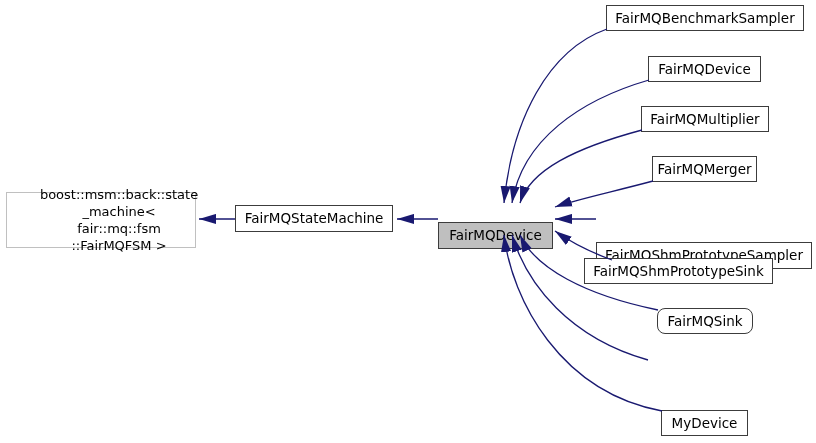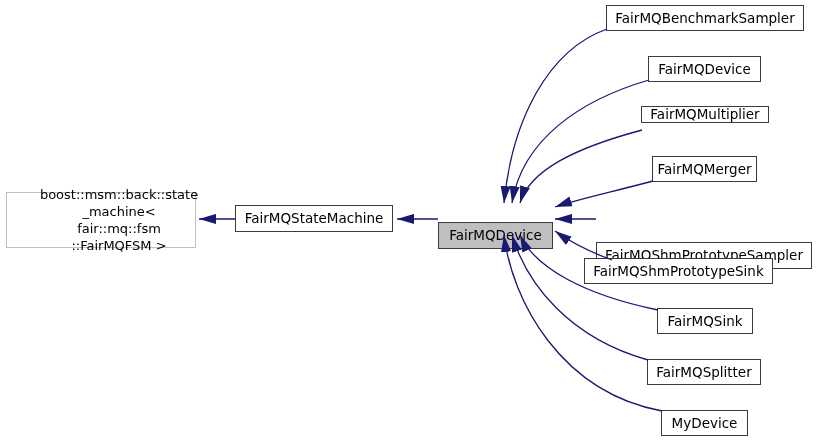--- a/index.html
+++ b/index.html
@@ -88,21 +88,20 @@
   <div class="node external" style="left:6px; top:192px; width:190px; height:56px;padding-left:36px;">boost::msm::back::state
 _machine&lt; fair::mq::fsm
 ::FairMQFSM &gt;</div>
 
   <div class="node" style="left:235px; top:205px; width:158px; height:27px;">FairMQStateMachine</div>
 
   <div class="node highlight" style="left:438px; top:222px; width:115px; height:27px;">FairMQDevice</div>
 
   <div class="node" style="left:606px; top:5px; width:198px; height:26px;text-align:right;">FairMQBenchmarkSampler</div>
   <div class="node" style="left:648px; top:56px; width:113px; height:26px;">FairMQDevice</div>
-  <div class="node" style="left:641px; top:106px; width:128px; height:17px;text-align:center;">FairMQMultiplier</div>
+  <div class="node" style="left:641px; top:106px; width:128px; height:26px;text-align:center;">FairMQMultiplier</div>
   <div class="node" style="left:652px; top:156px; width:105px; height:26px;">FairMQMerger</div>
   <div class="node" style="left:596px; top:198px; width:216px; height:27px;margin-top:44px;">FairMQShmPrototypeSampler</div>
   <div class="node" style="left:584px; top:258px; width:189px; height:26px;">FairMQShmPrototypeSink</div>
-  <div class="node" style="left:657px; top:308px; width:96px; height:26px;">FairMQSink</div>
-  <div class="node" style="left:647px; top:359px; width:114px; height:26px;">FairMQSplitter</div>
+  <div class="node" style="left:657px; top:308px; width:96px; height:26px;border-radius:8px;">FairMQSink</div>
   <div class="node" style="left:661px; top:410px; width:87px; height:26px;">MyDevice</div>
 
 </div>
 
 </body></html>

